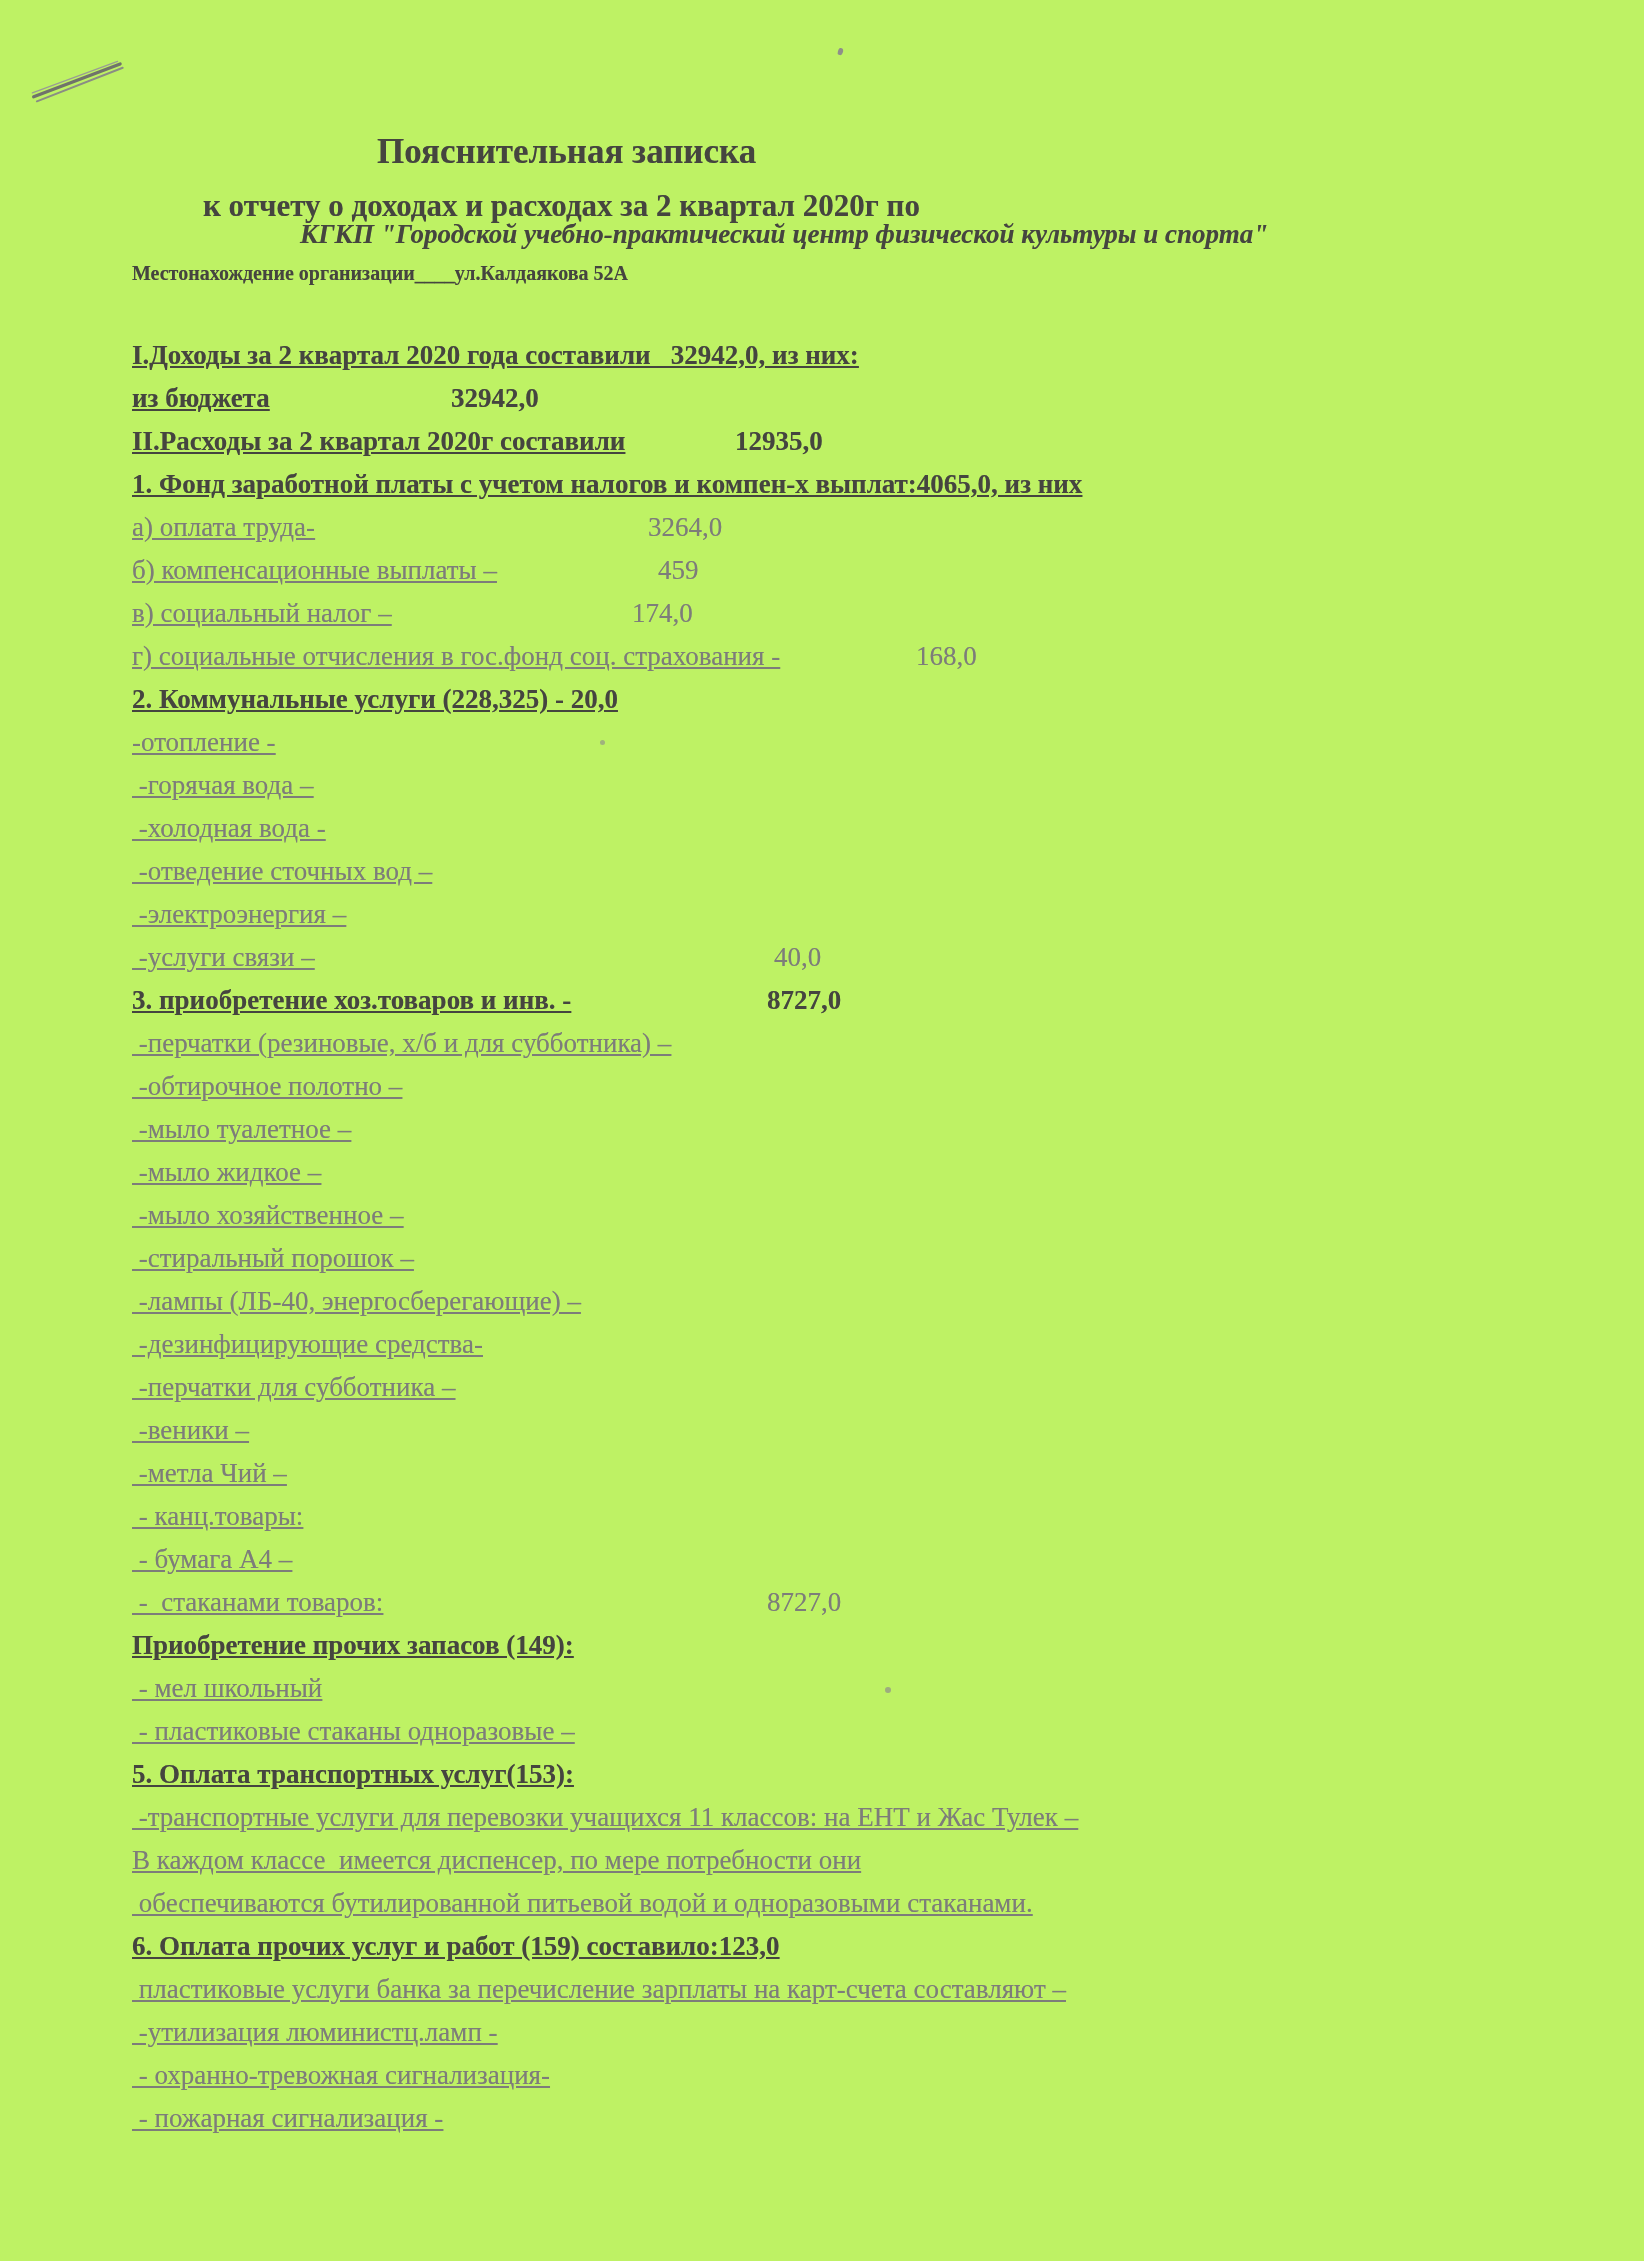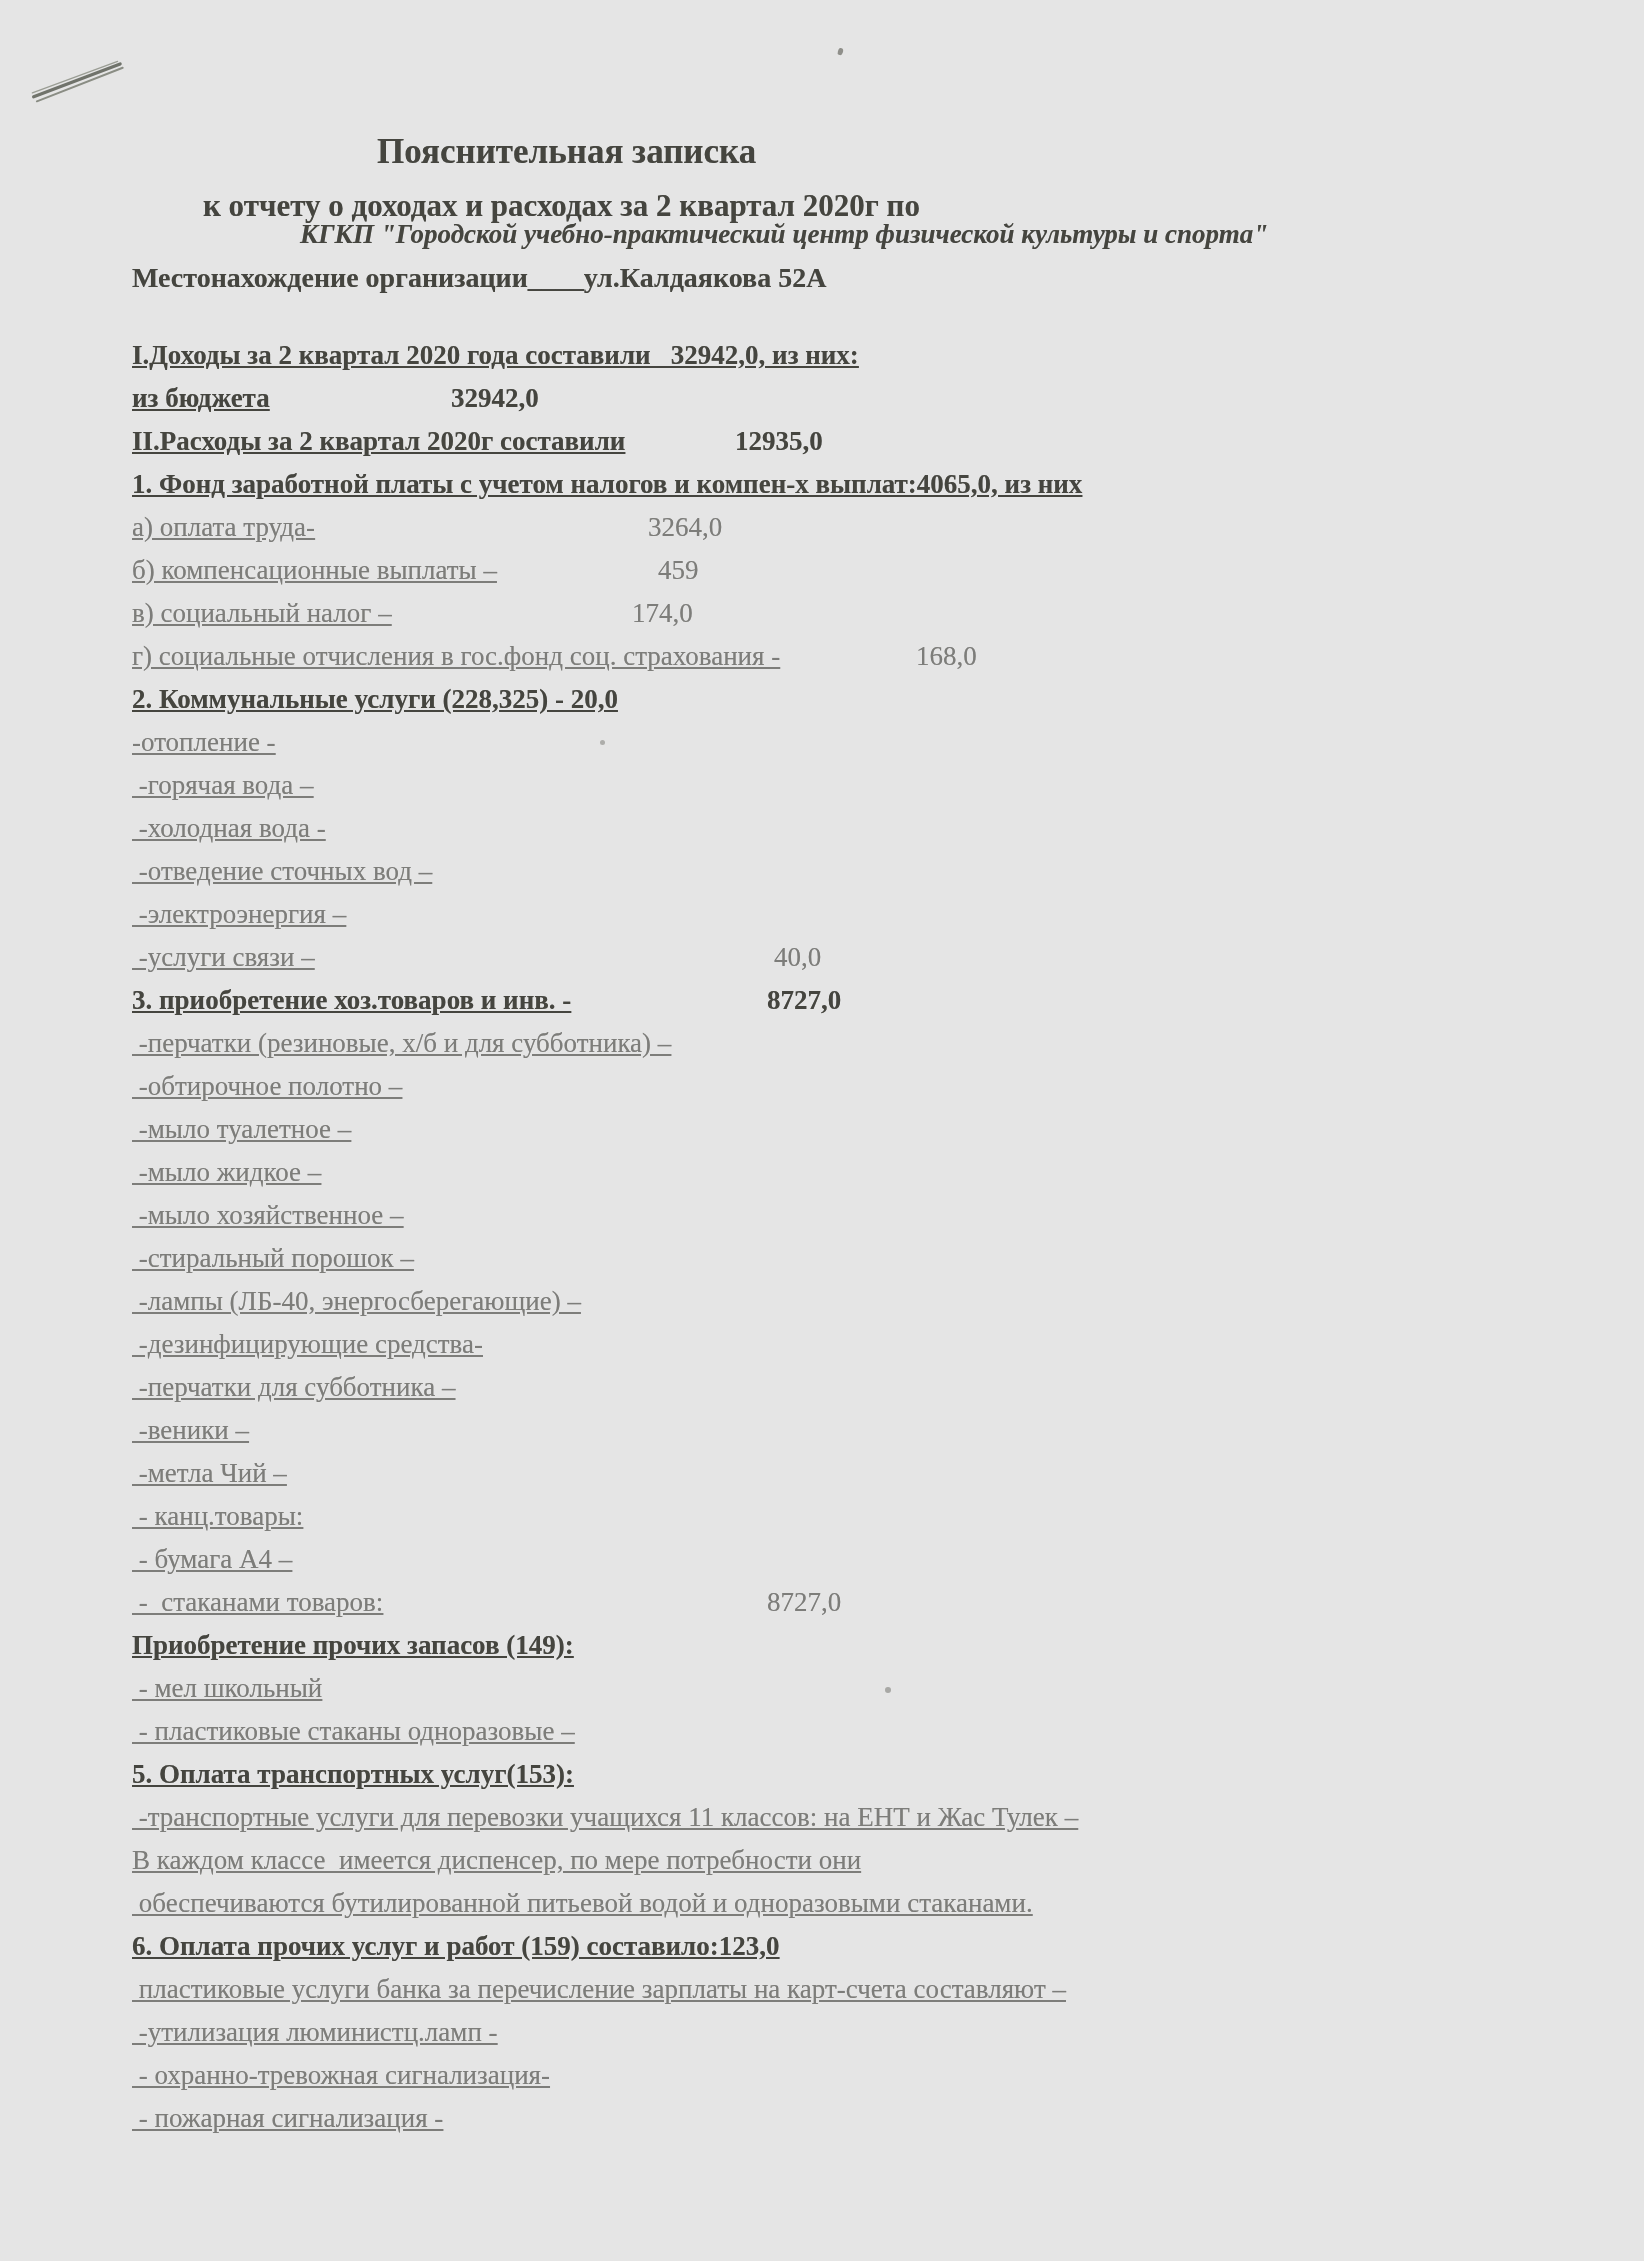--- a/index.html
+++ b/index.html
@@ -4,40 +4,40 @@
 <style>
   html, body {
     margin: 0;
     padding: 0;
     background: #ffffff;
   }
   .page {
     position: relative;
     width: 1644px;
     height: 2261px;
-    background: #e5e5e5;
+    background: #bef264;
     overflow: hidden;
     font-family: "Liberation Serif", "DejaVu Serif", serif;
   }
   
   .ink {
     color: #7d7d7a;
     text-shadow: 0 0 0.6px rgba(130,130,128,0.55);
   }
   .bold-ink {
     color: #45453f;
     font-weight: bold;
     text-shadow: 0 0 0.6px rgba(90,90,85,0.5);
   }
   
   .hline { position: absolute; white-space: pre; }
   .title-1 { top: 132px; left: 377px; font-size: 35px; }
   .title-2 { top: 188px; left: 203px; font-size: 31px; }
   .org-line { top: 219px; left: 300px; font-size: 27px; font-style: italic; }
-  .loc-line { top: 262px; left: 132px; font-size: 28px; }
+  .loc-line { top: 262px; left: 132px; font-size: 20px; }
   
   .body-lines { position: absolute; top: 334px; left: 0; width: 1644px; }
   .line {
     position: relative;
     height: 43px;
     line-height: 43px;
     padding-left: 132px;
     font-size: 27px;
     white-space: pre;
     text-decoration: underline;

